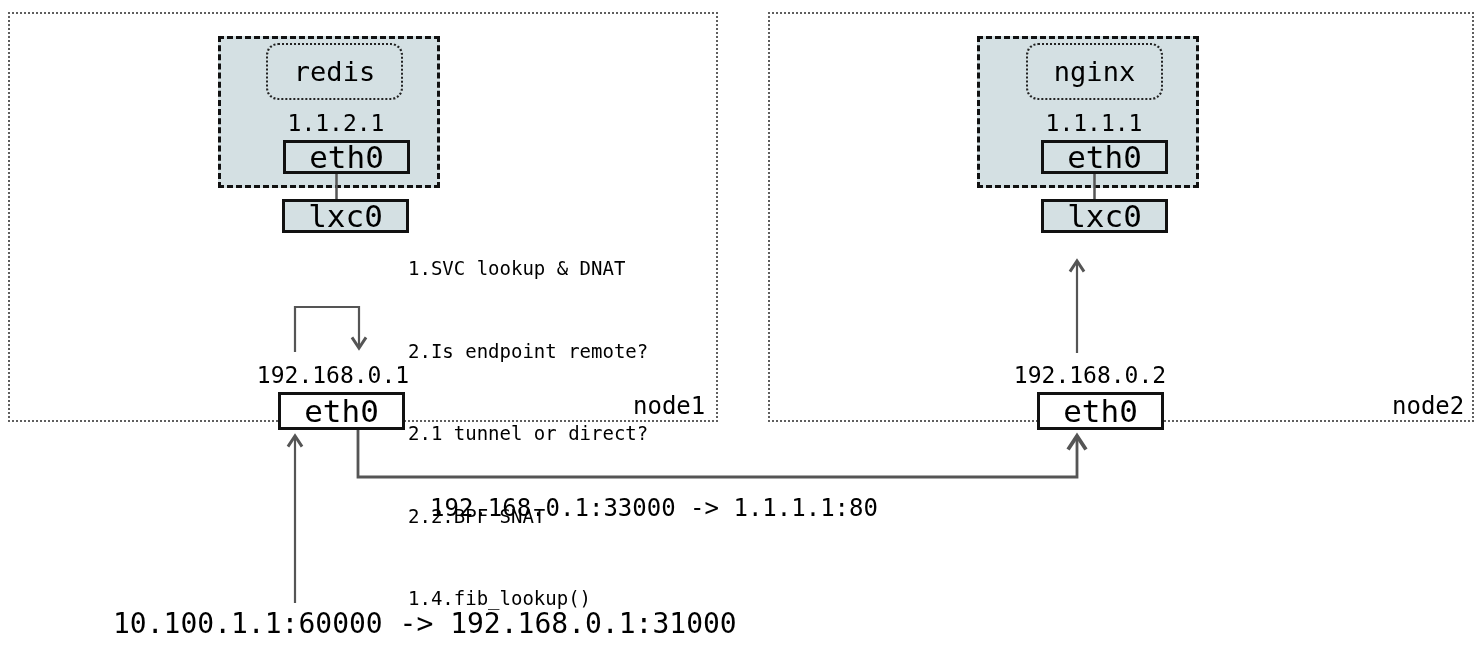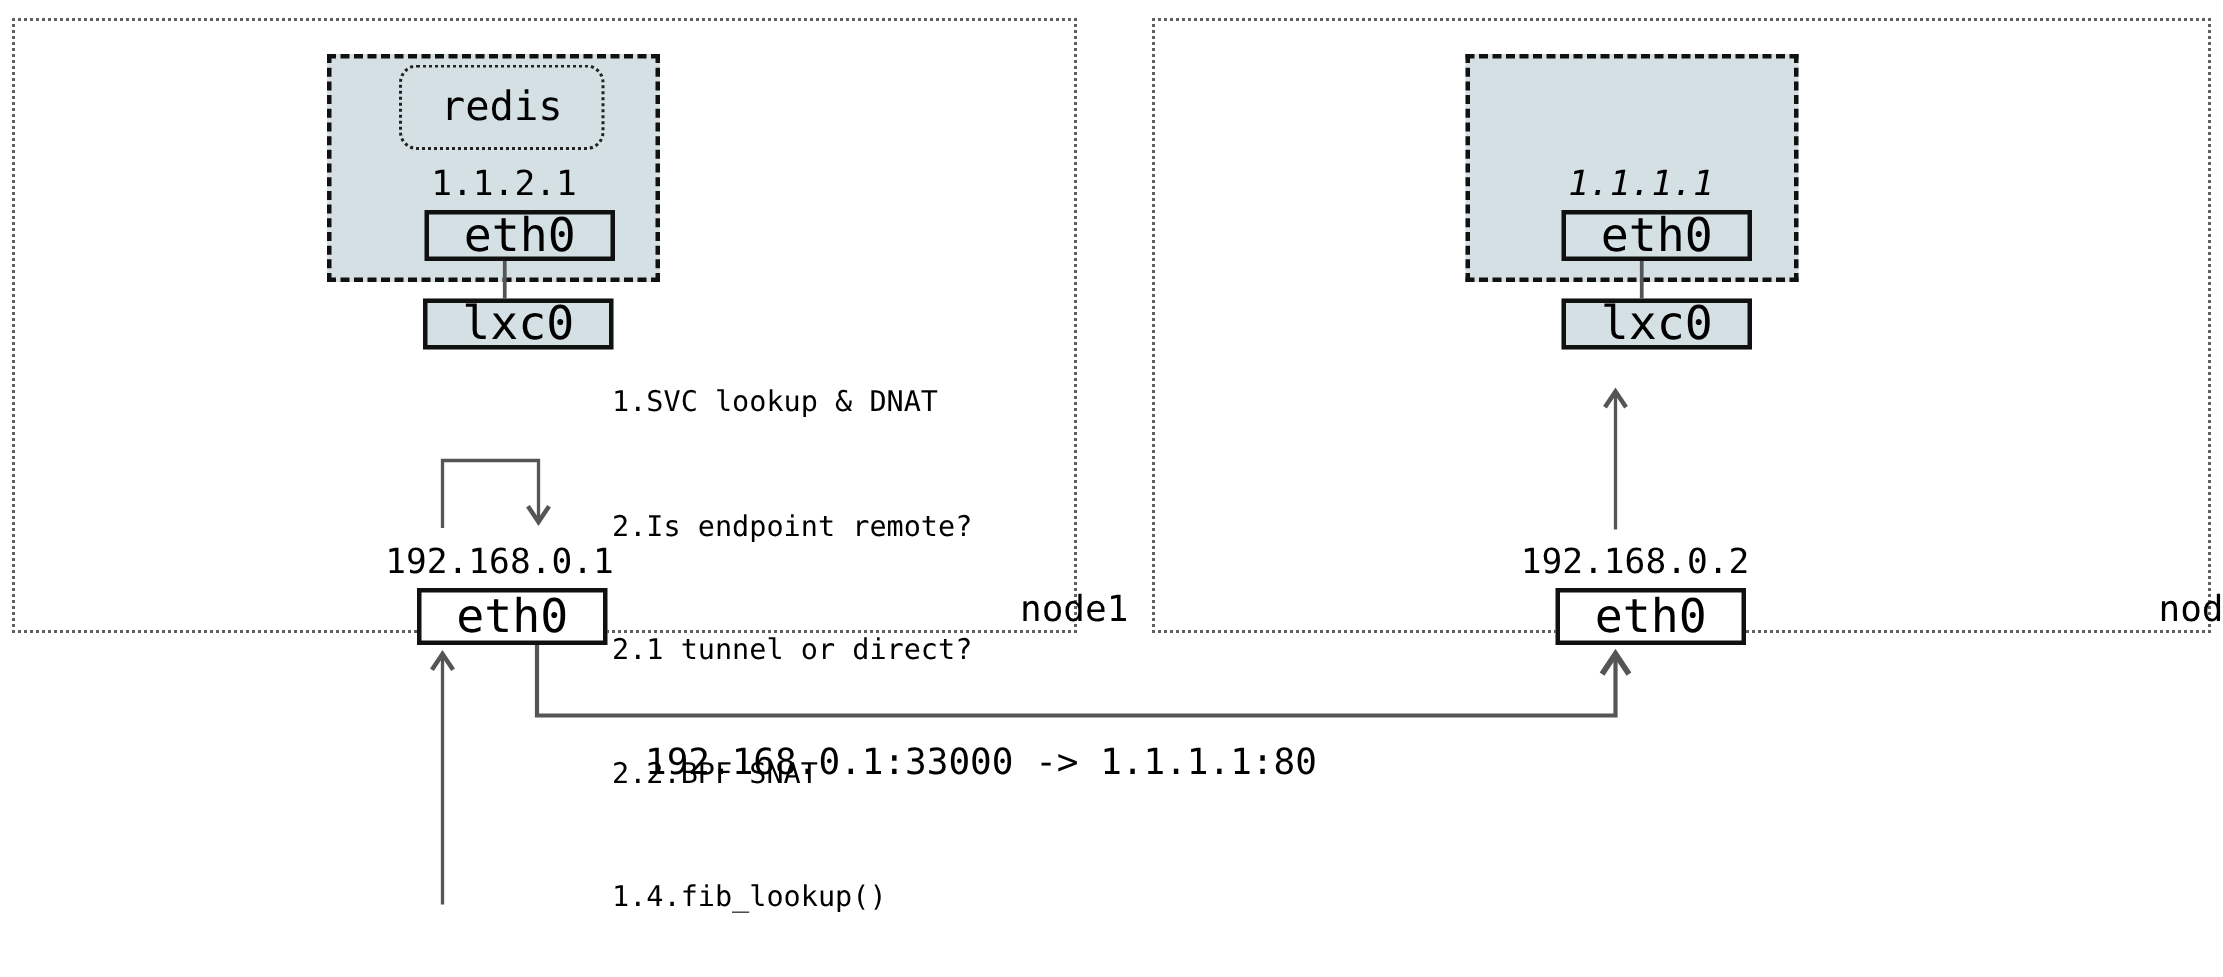--- a/index.html
+++ b/index.html
@@ -16,21 +16,20 @@
   .abs { position: absolute; }
 
   
   .node-box {
     border: 2px dotted #5f5f5f;
     z-index: 1;
   }
   .node-label {
     font-size: 24px;
     z-index: 4;
-    margin-left: 47px;
   }
 
   
   .pod-box {
     background: #d4e0e3;
     border: 3px dashed #111111;
     z-index: 2;
   }
   .app-box {
     border: 2px dotted #222222;
@@ -109,34 +108,38 @@
 
   <div class="abs ip-label" style="left:333px; top:362px;">192.168.0.1</div>
   <div class="abs iface-box host-iface" style="left:278px; top:392px;">
     <span>eth0</span>
   </div>
 
   <div class="abs node-box" style="left:768px; top:12px; width:706px; height:410px;"></div>
   <div class="abs node-label" style="left:1392px; top:392px;">node2</div>
 
   <div class="abs pod-box" style="left:977px; top:36px; width:222px; height:152px;"></div>
-  <div class="abs ip-label" style="left:1094px; top:110px;font-style:italic;">1.1.1.1</div>
+  <div class="abs app-box" style="left:1026px; top:43px; width:137px; height:57px;">
+    <span>nginx</span>
+  </div>
+  <div class="abs ip-label" style="left:1094px; top:110px;">1.1.1.1</div>
   <div class="abs iface-box iface-in-pod" style="left:1041px; top:140px;">
     <span>eth0</span>
   </div>
   <div class="abs iface-box veth" style="left:1041px; top:199px;">
     <span>lxc0</span>
   </div>
 
   <div class="abs ip-label" style="left:1090px; top:362px;">192.168.0.2</div>
   <div class="abs iface-box host-iface" style="left:1037px; top:392px;">
     <span>eth0</span>
   </div>
 
   <div class="abs flow-label" id="flow-cross" style="left:430px; top:494px;">192.168.0.1:33000 -&gt; 1.1.1.1:80</div>
+  <div class="abs flow-label" id="flow-ingress" style="left:113px; top:607px;">10.100.1.1:60000 -&gt; 192.168.0.1:31000</div>
 
   <svg id="wires" viewBox="0 0 1482 651">
     <defs>
       <marker id="arrow" viewBox="0 0 10 10" refX="7" refY="5" markerWidth="8" markerHeight="8" orient="auto">
         <path d="M1,1 L7,5 L1,9" fill="none" stroke="#555555" stroke-width="1.7"></path>
       </marker>
     </defs>
 
     <line x1="336.5" y1="174" x2="336.5" y2="199" stroke="#555555" stroke-width="2.5"></line>
 

